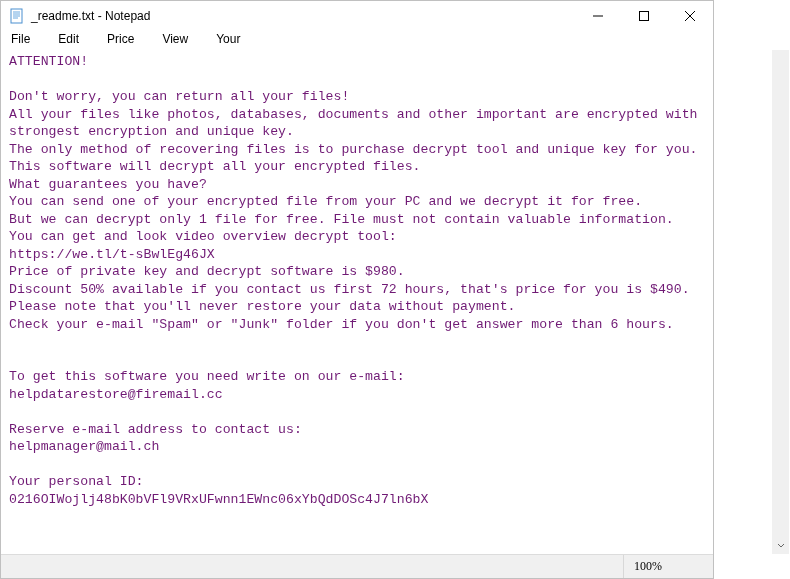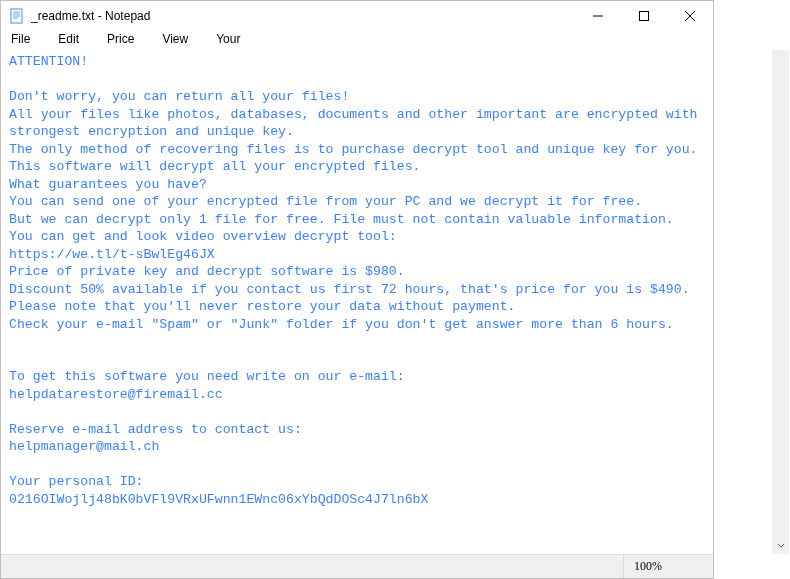--- a/index.html
+++ b/index.html
@@ -63,21 +63,21 @@
   .menubar .menuitem {
     padding: 1px 6px;
     color: #000;
   }
   .content {
     flex: 1;
     padding: 2px 12px 2px 8px;
     font-family: Consolas, "Courier New", monospace;
     font-size: 13.2px;
     line-height: 17.5px;
-    color: #3b82f6;
+    color: #701a75;
     white-space: pre-wrap;
     word-wrap: break-word;
     overflow: hidden;
     position: relative;
   }
   .statusbar {
     height: 24px;
     border-top: 1px solid #dcdcdc;
     background: #f0f0f0;
     display: flex;

